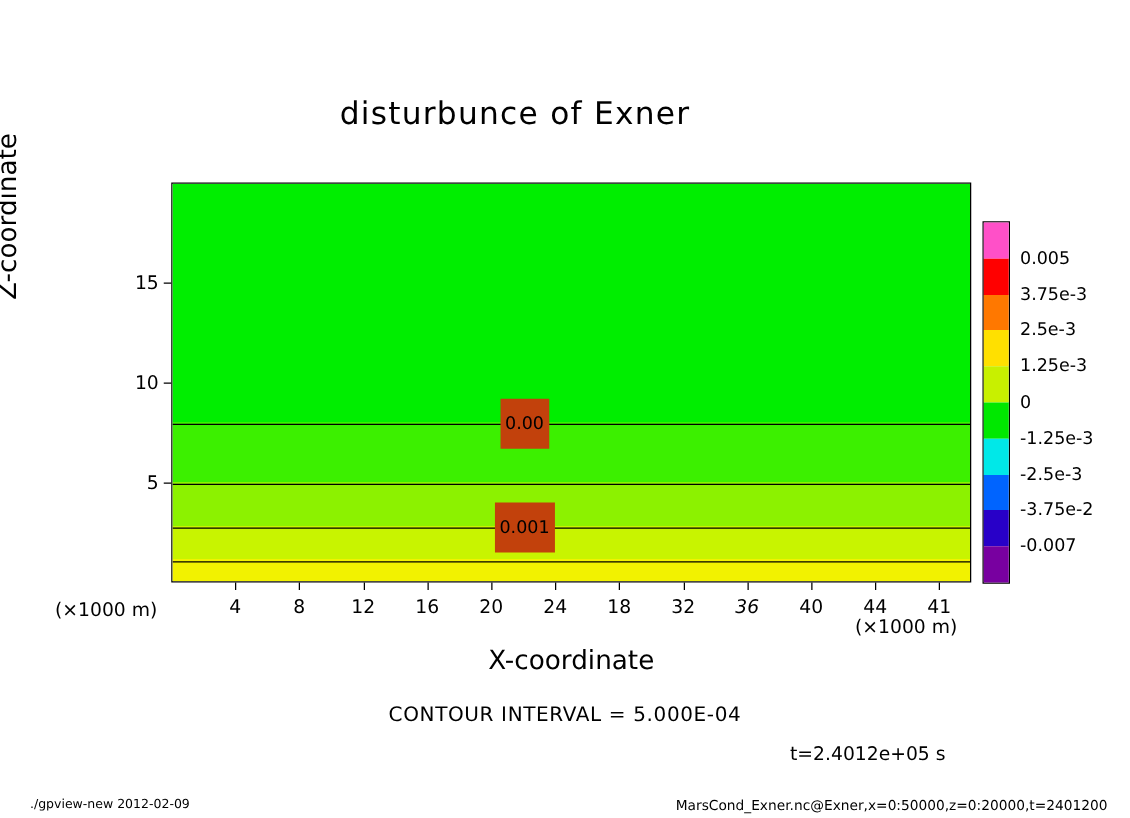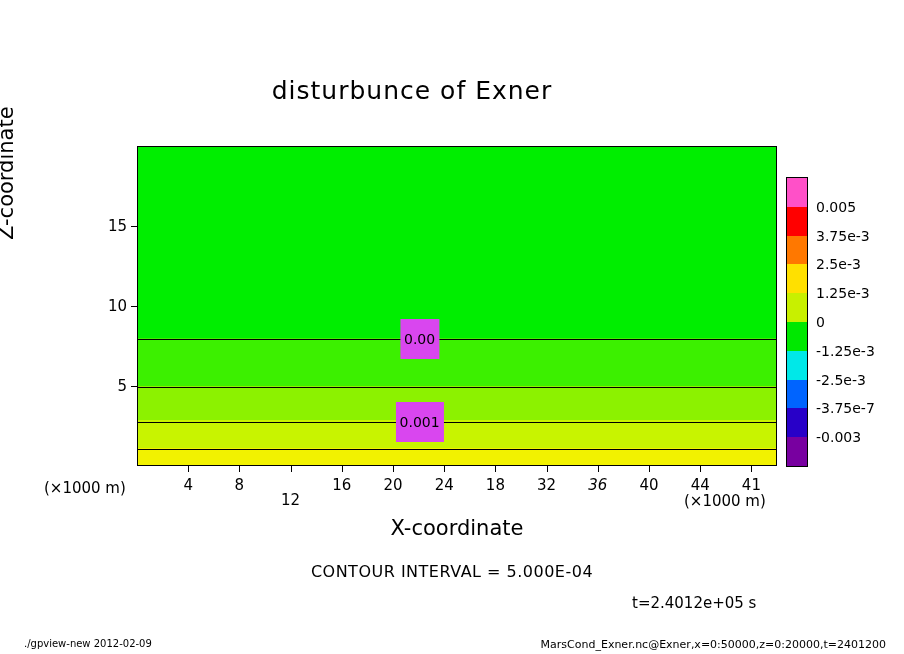--- a/index.html
+++ b/index.html
@@ -42,21 +42,21 @@
   }
   .contour-line {
     position: absolute;
     left: 0;
     width: 100%;
     height: 0;
     border-top: 1px solid #000;
   }
   .contour-label {
     position: absolute;
-    background: #d946ef;
+    background: #c2410c;
     font-size: 14px;
     padding: 12px 4px;
     transform: translate(-50%, -50%);
     white-space: nowrap;
   }
   
   .ytick-label {
     position: absolute;
     right: 0;
     font-size: 15px;
@@ -183,21 +183,21 @@
     <div class="contour-label" style="left: 281.6px; top: 275.2px;">0.001</div>
     <div class="contour-line" style="top: 302.4px;"></div>
   </div>
 
 <div id="axis-layer">
     <div class="tick-mark-x" style="left: 188.2px; top: 466px;"></div>
     <div class="xtick-label" style="left: 188.2px; top: 476px;">4</div>
     <div class="tick-mark-x" style="left: 239.4px; top: 466px;"></div>
     <div class="xtick-label" style="left: 239.4px; top: 476px;">8</div>
     <div class="tick-mark-x" style="left: 290.6px; top: 466px;"></div>
-    <div class="xtick-label" style="left: 290.6px; top: 491px;">12</div>
+    <div class="xtick-label" style="left: 290.6px; top: 476px;">12</div>
     <div class="tick-mark-x" style="left: 341.8px; top: 466px;"></div>
     <div class="xtick-label" style="left: 341.8px; top: 476px;">16</div>
     <div class="tick-mark-x" style="left: 393px; top: 466px;"></div>
     <div class="xtick-label" style="left: 393px; top: 476px;">20</div>
     <div class="tick-mark-x" style="left: 444.2px; top: 466px;"></div>
     <div class="xtick-label" style="left: 444.2px; top: 476px;">24</div>
     <div class="tick-mark-x" style="left: 495.4px; top: 466px;"></div>
     <div class="xtick-label" style="left: 495.4px; top: 476px;">18</div>
     <div class="tick-mark-x" style="left: 546.6px; top: 466px;"></div>
     <div class="xtick-label" style="left: 546.6px; top: 476px;">32</div>
@@ -235,20 +235,20 @@
     <div class="cb-cell" style="height: 28.8px; background: rgb(120, 0, 160);"></div>
   </div>
 <div id="colorbar-labels">
     <div class="cb-label" style="top: 206.8px;">0.005</div>
     <div class="cb-label" style="top: 235.6px;">3.75e-3</div>
     <div class="cb-label" style="top: 264.4px;">2.5e-3</div>
     <div class="cb-label" style="top: 293.2px;">1.25e-3</div>
     <div class="cb-label" style="top: 322px;">0</div>
     <div class="cb-label" style="top: 350.8px;">-1.25e-3</div>
     <div class="cb-label" style="top: 379.6px;">-2.5e-3</div>
-    <div class="cb-label" style="top: 408.4px;">-3.75e-7</div>
-    <div class="cb-label" style="top: 437.2px;">-0.003</div>
+    <div class="cb-label" style="top: 408.4px;">-3.75e-2</div>
+    <div class="cb-label" style="top: 437.2px;">-0.007</div>
   </div>
 
 <div id="contour-interval">CONTOUR INTERVAL = 5.000E-04</div>
 <div id="time-text">t=2.4012e+05 s</div>
 <div id="footer-left">./gpview-new   2012-02-09</div>
 <div id="footer-right">MarsCond_Exner.nc@Exner,x=0:50000,z=0:20000,t=2401200</div>
 
 </body></html>

